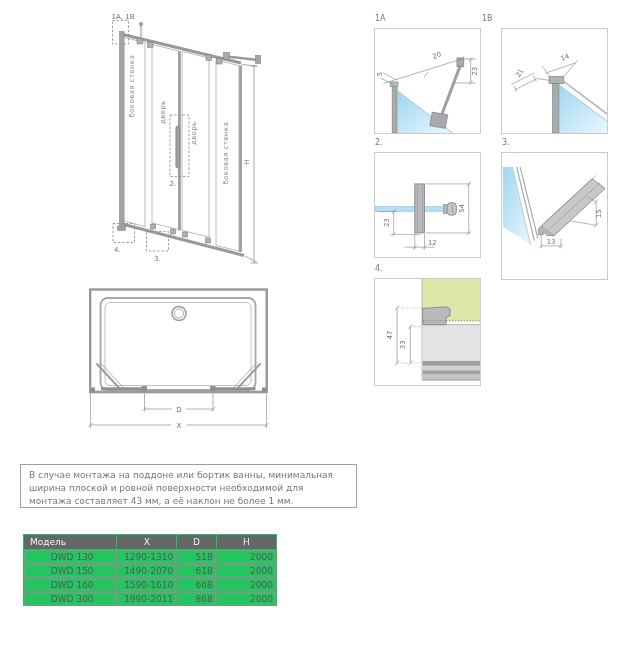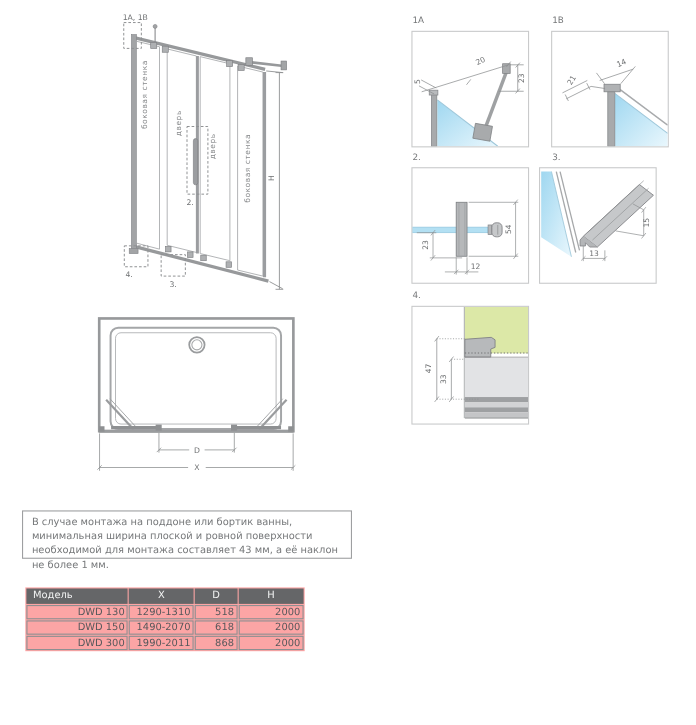--- a/index.html
+++ b/index.html
@@ -5,28 +5,28 @@
   html,body{margin:0;padding:0;background:#fff;}
   .page{position:relative;width:633px;height:659px;background:#fff;overflow:hidden;
         font-family:"DejaVu Sans",sans-serif;}
   .abs{position:absolute;}
   .clabel{position:absolute;font-size:8px;color:#76787a;line-height:11px;}
   .dbox{position:absolute;border:1px solid #c9cacb;background:#fff;box-sizing:border-box;}
   .dbox svg{display:block;width:100%;height:100%;}
   svg text{font-family:"DejaVu Sans",sans-serif;}
   .dim{font-size:7px;fill:#6e7072;}
   .plabel{font-size:6.8px;fill:#87898b;letter-spacing:.5px;}
-  .note{position:absolute;left:20px;top:464px;width:300px;height:44px;box-sizing:border-box;
+  .note{position:absolute;left:20px;top:464px;width:337px;height:44px;box-sizing:border-box;
         border:1px solid #9e9fa1;padding:4px 8px 0 8px;font-size:9px;line-height:13px;color:#76787a;}
   table.spec{position:absolute;left:23px;top:534px;width:254px;border-collapse:separate;
-        border-spacing:1px;background:#fca5a5;font-size:9px;color:#56585b;}
+        border-spacing:1px;background:#22c55e;font-size:9px;color:#56585b;}
   table.spec th{background:#656668;color:#f2f3f3;font-weight:normal;height:12px;padding:1px 2px;}
   table.spec th.first{text-align:left;padding-left:6px;}
   table.spec td{border:1px solid #8e8f91;height:11px;padding:0 2px;text-align:right;}
-  table.spec td.first{text-align:right;padding-left:6px;}
+  table.spec td.first{text-align:center;padding-left:6px;}
   .colM{width:92px}.colX{width:59px}.colD{width:37px}.colH{width:60px}
 </style>
 </head>
 <body>
 
 <div class="page">
 
   <svg width="0" height="0" style="position:absolute" aria-hidden="true">
     <defs>
       <linearGradient id="gGlass" x1="0" y1="0" x2="1" y2="1">
@@ -140,21 +140,21 @@
         <line x1="178.5" y1="109" x2="178.5" y2="143"></line>
       <line x1="2.5" y1="140" x2="178.5" y2="140"></line>
       <line x1="0.5" y1="142" x2="4.5" y2="138"></line>
         <line x1="176.5" y1="142" x2="180.5" y2="138"></line>
     </g>
     <rect x="83" y="133.5" width="16" height="11" fill="#fff"></rect>
     <text class="dim" font-size="7.5" x="91" y="142.5" text-anchor="middle">X</text>
   </svg>
 
   <div class="clabel" style="left:375px;top:13px">1A</div>
-  <div class="clabel" style="left:502px;top:13px">1B</div>
+  <div class="clabel" style="left:482px;top:13px">1B</div>
   <div class="clabel" style="left:375px;top:137px">2.</div>
   <div class="clabel" style="left:502px;top:137px">3.</div>
   <div class="clabel" style="left:375px;top:263px">4.</div>
 
   <div class="dbox" style="left:374px;top:28px;width:107px;height:106px">
     <svg viewBox="0 0 107 106">
       <path d="M23,63 L79,106 L23,106 Z" fill="url(#gGlass)"></path>
       <line x1="23" y1="63" x2="79" y2="106" stroke="#9ec7da" stroke-width="1"></line>
       <rect x="17.5" y="57" width="5" height="49" fill="#a8aaac" stroke="#85878a" stroke-width="0.7"></rect>
       <rect x="15.5" y="54" width="8" height="4.5" fill="#b9bbbd" stroke="#85878a" stroke-width="0.7"></rect>
@@ -226,21 +226,21 @@
         <line x1="30" y1="96" x2="61" y2="96"></line>
         <line x1="38.5" y1="98" x2="42.5" y2="94"></line>
           <line x1="48.5" y1="98" x2="52.5" y2="94"></line>
       </g>
       <text class="dim" transform="rotate(-90 91 56.5)" x="91" y="56.5" text-anchor="middle">54</text>
       <text class="dim" transform="rotate(-90 14.5 71)" x="14.5" y="71" text-anchor="middle">23</text>
       <text class="dim" x="54" y="93.5">12</text>
     </svg>
   </div>
 
-  <div class="dbox" style="left:490px;top:152px;width:107px;height:106px">
+  <div class="dbox" style="left:501px;top:152px;width:107px;height:128px">
     <svg viewBox="0 0 107 106">
       <polygon points="1,3 10.5,3 29,82 1,64" fill="url(#gGlass)"></polygon>
       <line x1="10.5" y1="3" x2="29" y2="82" stroke="#9ec7da" stroke-width="0.8"></line>
       <line x1="15" y1="3" x2="33" y2="78" stroke="#a6a8aa" stroke-width="1.2"></line>
       <line x1="18.5" y1="3" x2="36.5" y2="76" stroke="#a6a8aa" stroke-width="1.2"></line>
       <polygon points="40,63 92,15 105,25 53,73" fill="#c6c8ca" stroke="#7e8083" stroke-width="0.8"></polygon>
       <line x1="44" y1="59.5" x2="96" y2="11.5" stroke="#8e9092" stroke-width="0.6"></line>
       <line x1="48.5" y1="66.5" x2="100.5" y2="18.5" stroke="#8e9092" stroke-width="0.6"></line>
       <path d="M40,63 L37,66.5 L37,72 L42,72 L42,69 L46,73 L53,73" fill="#b4b6b8" stroke="#7e8083" stroke-width="0.7"></path>
       <g stroke="#8d8f91" stroke-width="0.65" fill="none">
@@ -307,20 +307,26 @@
         <td>518</td>
         <td>2000</td>
       </tr>
       <tr>
         <td class="first">DWD 150</td>
         <td>1490-2070</td>
         <td>618</td>
         <td>2000</td>
       </tr>
       <tr>
+        <td class="first">DWD 160</td>
+        <td>1590-1610</td>
+        <td>668</td>
+        <td>2000</td>
+      </tr>
+      <tr>
         <td class="first">DWD 300</td>
         <td>1990-2011</td>
         <td>868</td>
         <td>2000</td>
       </tr>
     </tbody>
   </table>
 
 </div>
 

